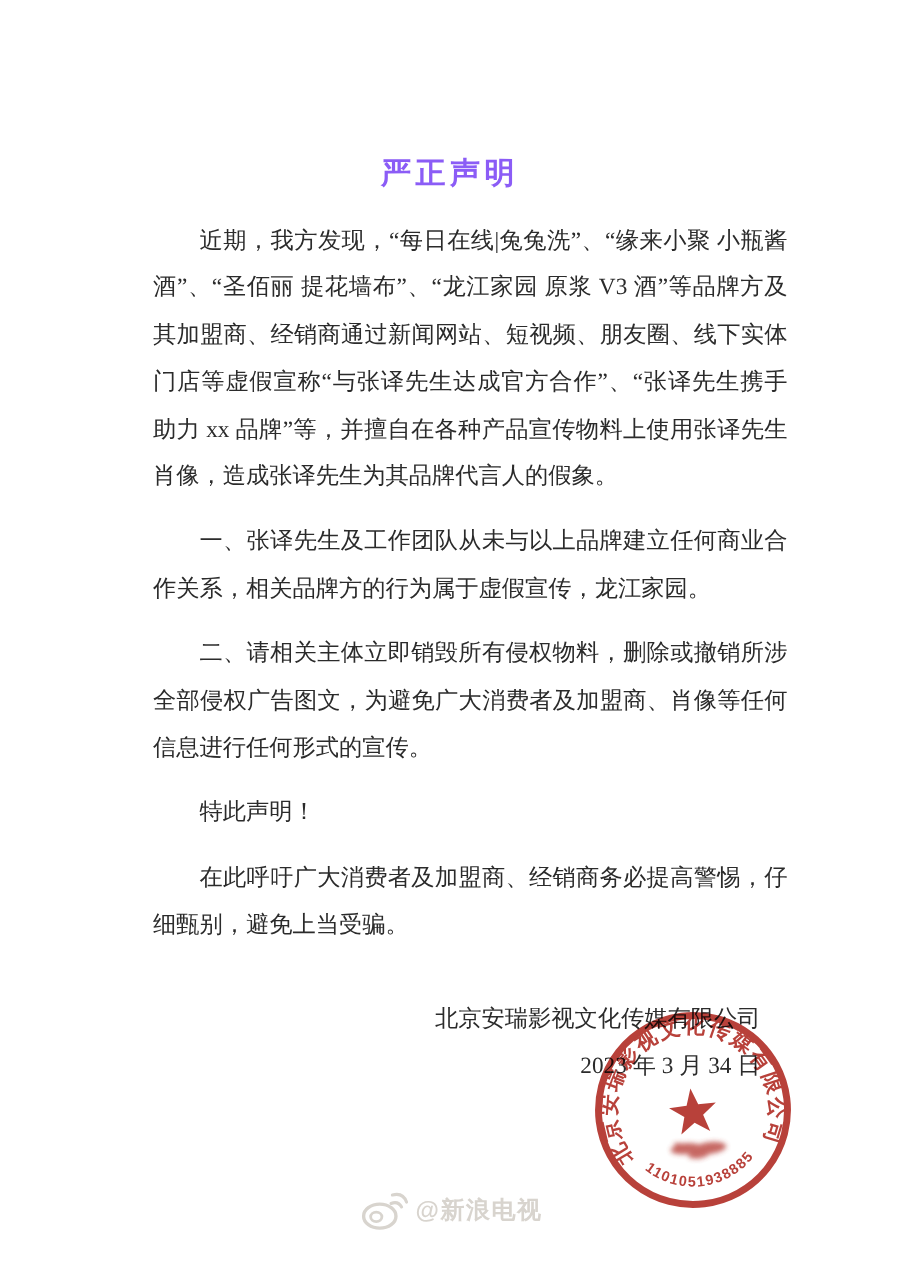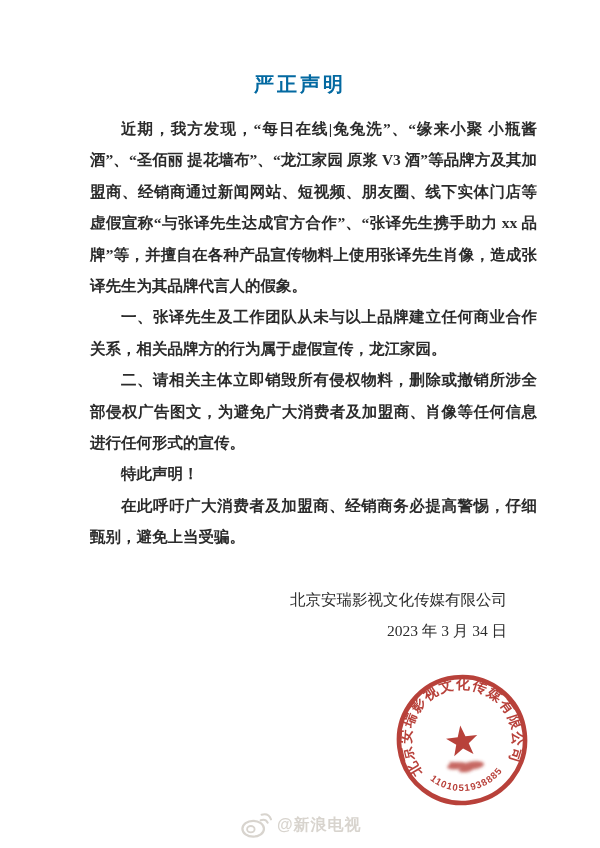--- a/index.html
+++ b/index.html
@@ -7,58 +7,57 @@
   .page {
     position:relative;
     width:600px; height:848px;
     margin:0 auto;
     background:#ffffff;
     overflow:hidden;
     font-family:"Liberation Serif","DejaVu Serif",serif;
     color:#2b2b2b;
   }
   .doc-title {
-    padding-top:72px;
+    padding-top:104px;
     text-align:center;
     font-size:20px;
     font-weight:bold;
     letter-spacing:3px;
     line-height:24px;
-    color:#0369a1;
+    color:#8b5cf6;
   }
   .doc-body {
     margin-top:17px;
     padding:0 63px 0 90px;
     font-size:15.5px;
     line-height:31.4px;
     text-align:justify;
   }
   .doc-body p {
     text-indent:2em;
-    margin:0;
-    font-weight:bold;
+    margin:12px;
   }
   .sig-block {
     margin-top:31px;
     padding-right:93px;
     text-align:right;
     font-size:15.5px;
     line-height:31.4px;
   }
   .stamp-wrap {
     position:absolute;
     left:387px; top:665px;
     width:150px; height:150px;
     mix-blend-mode:multiply;
     opacity:0.92;
     pointer-events:none;
   }
   .watermark {
     position:absolute;
-    left:240px; top:810px;
+    left:240px; top:792px;
     display:flex;
     align-items:center;
     gap:5px;
     color:#d8d4ce;
     font-weight:bold;
     font-size:16px;
     letter-spacing:1px;
     font-family:"Liberation Sans","DejaVu Sans",sans-serif;
     filter:blur(0.4px);
   }

